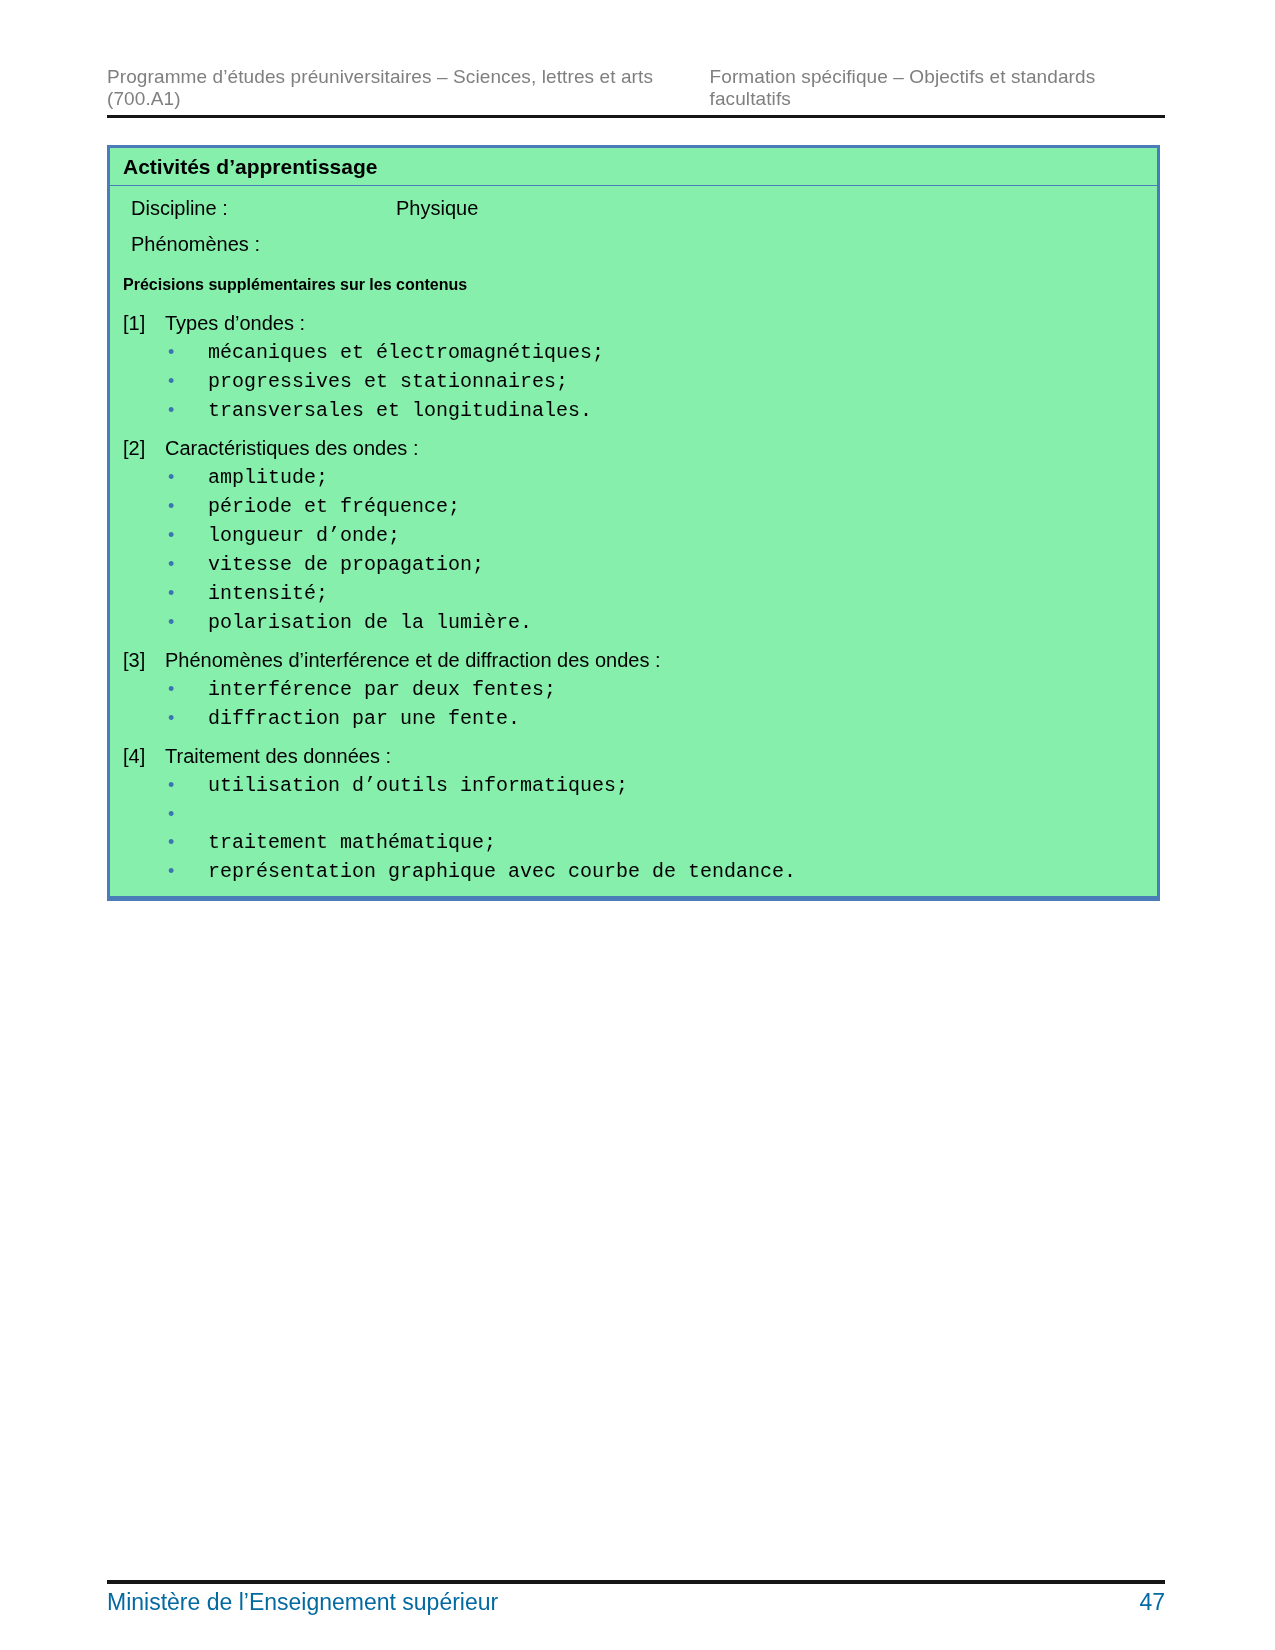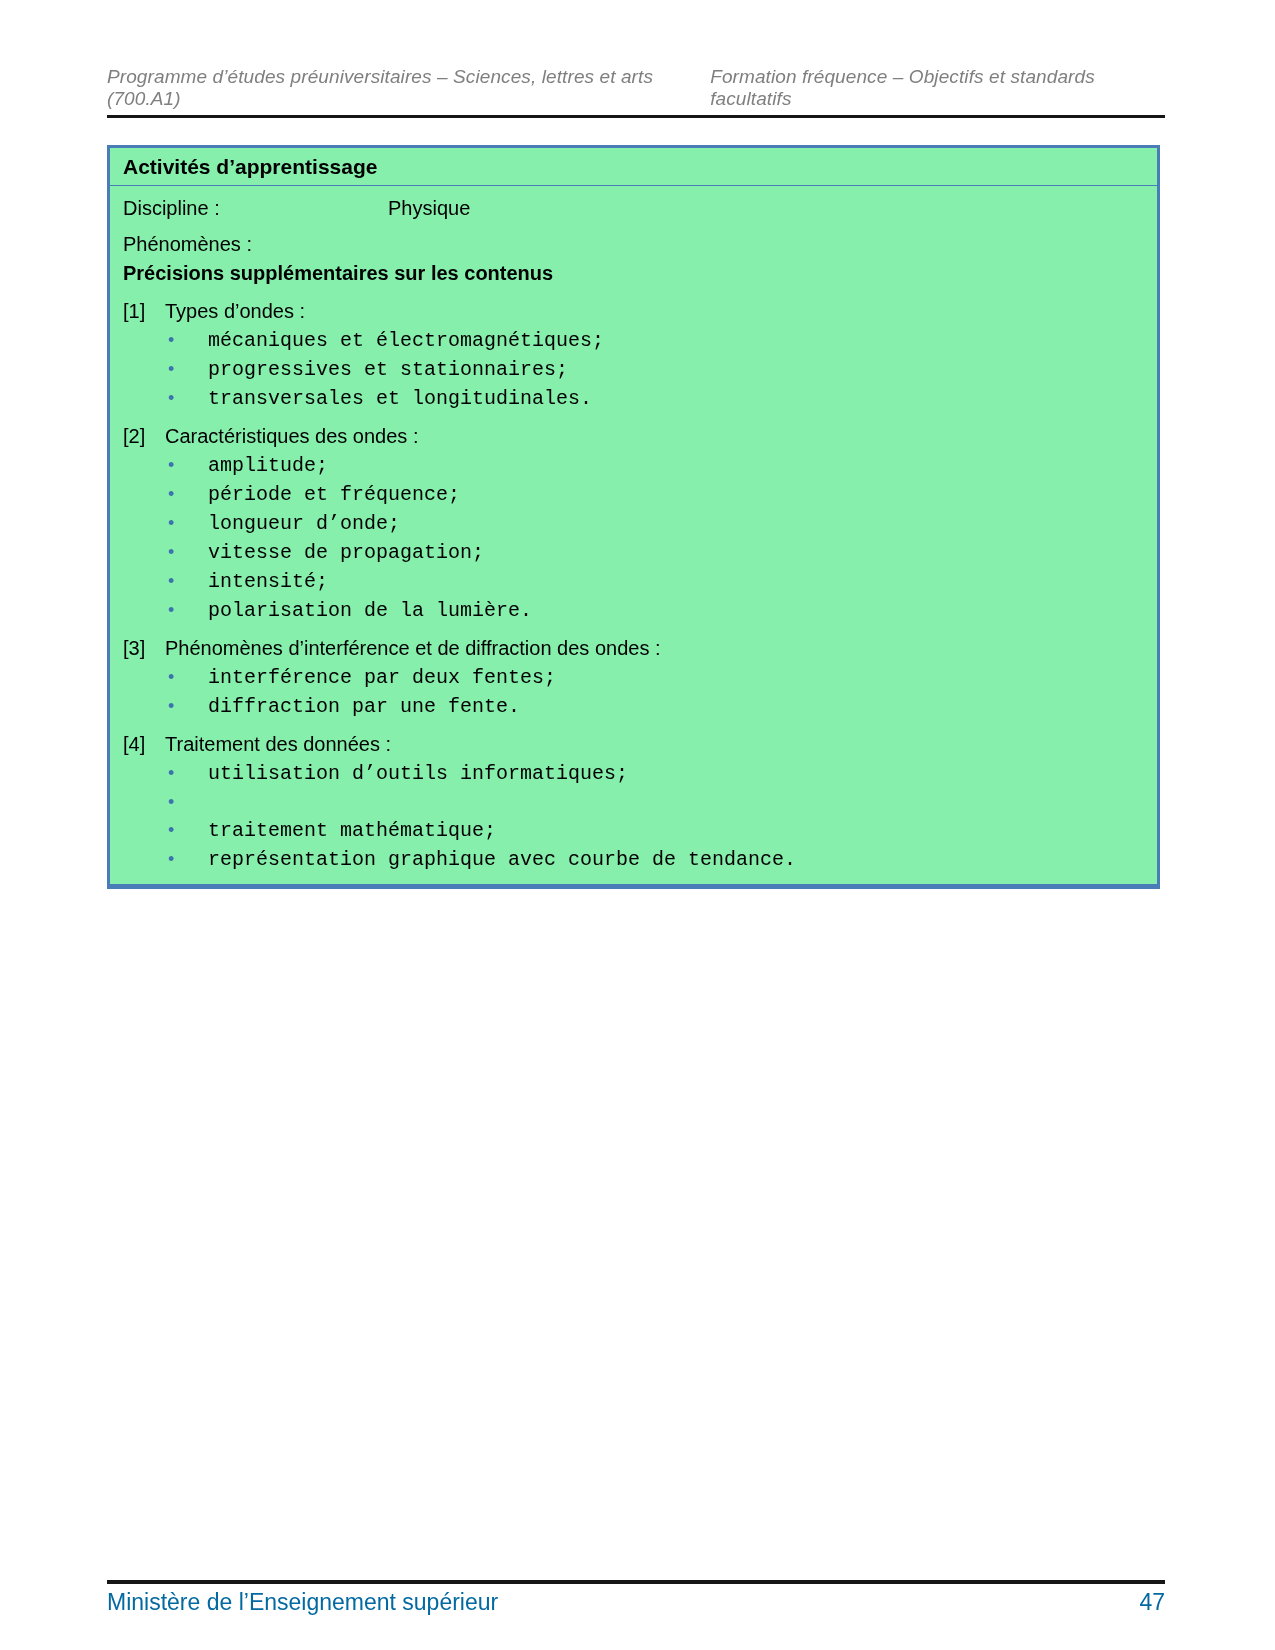--- a/index.html
+++ b/index.html
@@ -20,21 +20,20 @@
     width: 1058px;
     top: 66px;
   }
   .page-header .row {
     display: flex;
     justify-content: space-between;
     align-items: baseline;
     font-size: 19px;
     color: #7f7f7f;
     letter-spacing: 0.1px;
-    font-style: italic;
   }
   .page-header .rule {
     margin-top: 5px;
     height: 3px;
     background: #161616;
   }
 
   
   .activities-box {
     position: absolute;
@@ -55,26 +54,26 @@
   }
   .box-body {
     padding: 0 13px 10px 13px;
     font-size: 20px;
   }
   .field-row {
     display: flex;
     margin-top: 8px;
     line-height: 28px;
   }
-  .field-label { width: 265px; flex: 0 0 auto; }
+  .field-label { width: 265px; flex: 0 0 auto; margin-left: 8px; }
   .field-value { flex: 1; }
   .subheading {
-    margin-top: 0;
+    margin-top: 12px;
     font-weight: bold;
-    font-size: 20px;
+    font-size: 16px;
     line-height: 30px;
   }
   .section { margin-top: 8px; }
   .section-head {
     display: flex;
     line-height: 30px;
   }
   .section-number { width: 42px; flex: 0 0 auto; }
   .section-title { flex: 1; }
   .bullet-list { list-style: none; }
@@ -115,21 +114,21 @@
     right: 0;
     text-align: right;
   }
 </style>
 </head>
 <body>
 
 <div class="page-header">
   <div class="row">
     <span>Programme d’études préuniversitaires – Sciences, lettres et arts (700.A1)</span>
-    <span>Formation fréquence – Objectifs et standards facultatifs</span>
+    <span>Formation spécifique – Objectifs et standards facultatifs</span>
   </div>
   <div class="rule"></div>
 </div>
 
 <div class="activities-box">
   <div class="box-title-row">
     <span class="box-title">Activités d’apprentissage</span>
   </div>
   <div class="box-body">
 

